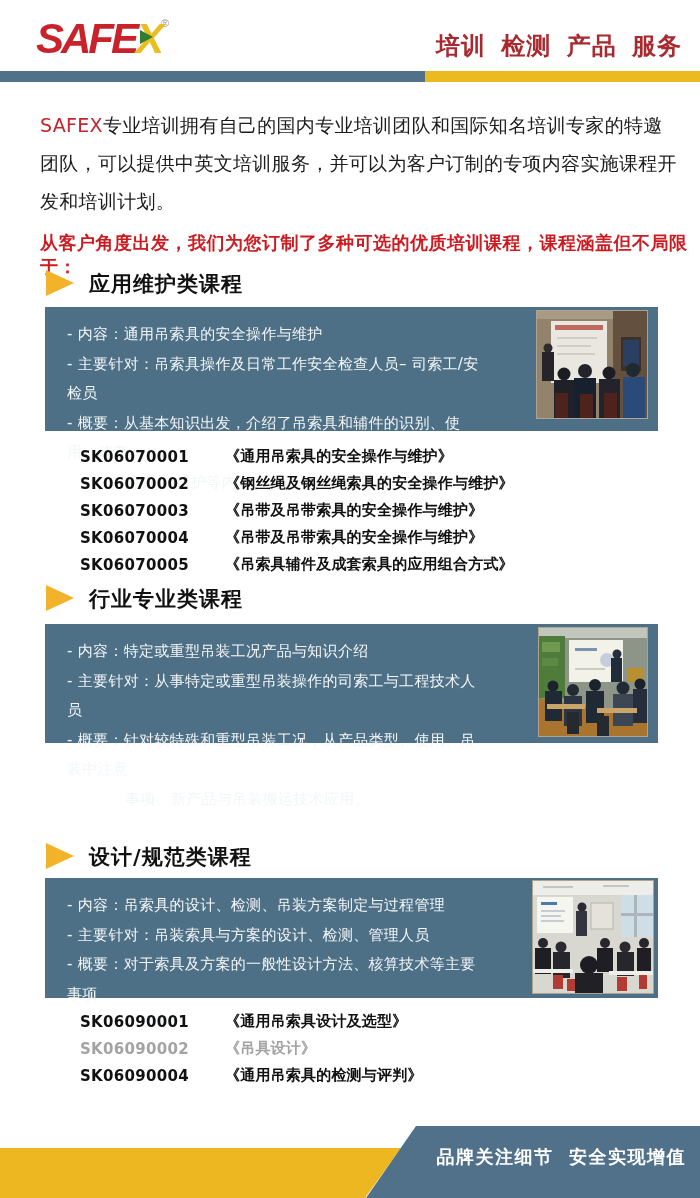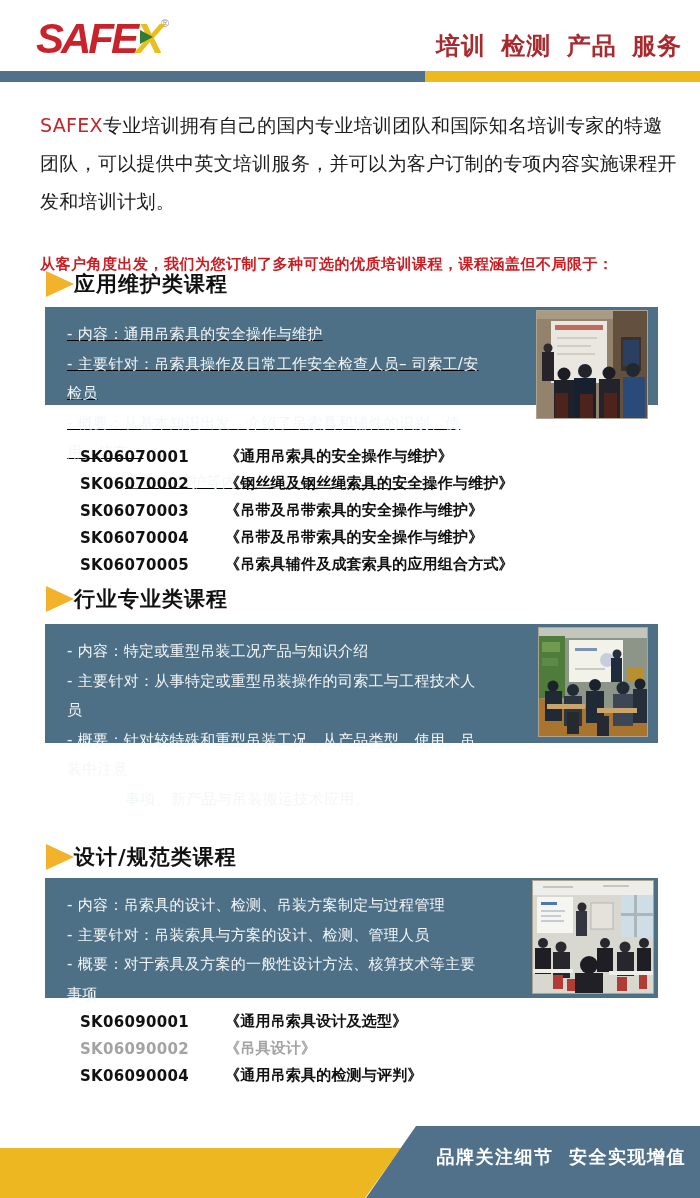--- a/index.html
+++ b/index.html
@@ -17,24 +17,24 @@
   .tagline{position:absolute;right:18px;top:30px;color:#a8292e;
         font-family:"DejaVu Serif",serif;font-weight:bold;font-size:24px;letter-spacing:1px;word-spacing:6px;}
   .top-bar-left{position:absolute;left:0;top:71px;width:425px;height:11px;background:#51718a;}
   .top-bar-right{position:absolute;left:425px;top:71px;width:275px;height:11px;background:#ecb91f;}
 
   
   .intro{position:absolute;left:40px;top:106px;width:640px;font-size:19px;line-height:38px;
         color:#1c1c1c;letter-spacing:0.3px;}
   .intro .brand{color:#c8232b;}
   .highlight{position:absolute;left:40px;top:231px;width:650px;color:#cc1c22;
-        font-family:"DejaVu Serif",serif;font-weight:bold;font-size:15px;letter-spacing:0.5px;margin-top:24px;}
-
-  
-  .sec-head{position:absolute;left:46px;display:flex;align-items:center;}
+        font-family:"DejaVu Serif",serif;font-weight:bold;font-size:18px;letter-spacing:0.5px;}
+
+  
+  .sec-head{position:absolute;left:46px;display:flex;align-items:flex-start;gap:15px;}
   .tri{width:0;height:0;border-left:28px solid #f2b32a;border-top:13px solid transparent;
        border-bottom:13px solid transparent;}
   .sec-title{font-family:"DejaVu Serif",serif;font-weight:bold;font-size:21px;color:#111;letter-spacing:1px;}
 
   
   .detail-box{position:absolute;left:45px;width:613px;background:#4e7086;}
   .details{padding:13px 175px 0 22px;color:#f3f6f8;font-size:15px;line-height:29.5px;letter-spacing:0.3px;}
   .detail-line.cont{padding-left:58px;}
   .photo-frame{position:absolute;background:#93836c;border:1px solid rgba(255,255,255,0.25);
        overflow:hidden;line-height:0;}
@@ -71,21 +71,21 @@
 
   <div class="intro">
     <span class="brand">SAFEX</span><span>专业培训拥有自己的国内专业培训团队和国际知名培训专家的特邀团队，可以提供中英文培训服务，并可以为客户订制的专项内容实施课程开发和培训计划。</span>
   </div>
   <div class="highlight">从客户角度出发，我们为您订制了多种可选的优质培训课程，课程涵盖但不局限于：</div>
 
   <div class="sec-head" style="top:270px;">
     <div class="tri"></div>
     <div class="sec-title">应用维护类课程</div>
   </div>
-  <div class="detail-box" style="top:307px;height:98px;text-decoration:underline;">
+  <div class="detail-box" style="top:307px;height:124px;">
     <div class="details">
         <div class="detail-line">- 内容：通用吊索具的安全操作与维护</div>
         <div class="detail-line">- 主要针对：吊索具操作及日常工作安全检查人员– 司索工/安检员</div>
         <div class="detail-line">- 概要：从基本知识出发，介绍了吊索具和辅件的识别、使用、储存、</div>
         <div class="detail-line cont">检查、 维护等内容，适用于一般性吊装工况。</div>
       </div>
     <div class="photo-frame" style="right:10px;top:3px;width:110px;height:107px;">
       <svg width="110" height="107" viewBox="0 0 110 107" xmlns="http://www.w3.org/2000/svg">
         <rect width="110" height="107" fill="#93836c"></rect>
         <rect width="110" height="8" fill="#a99a84"></rect>

